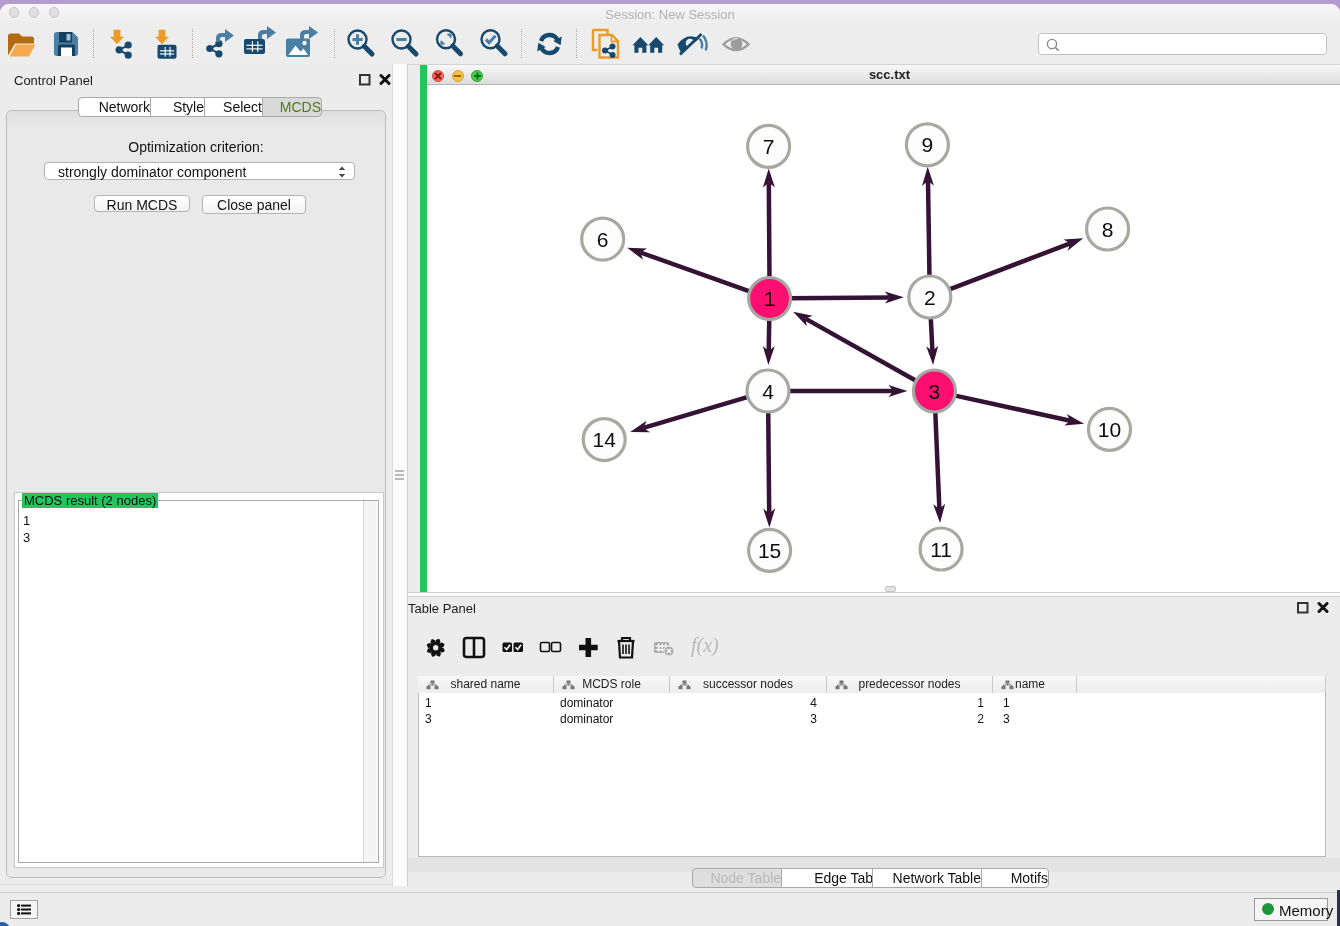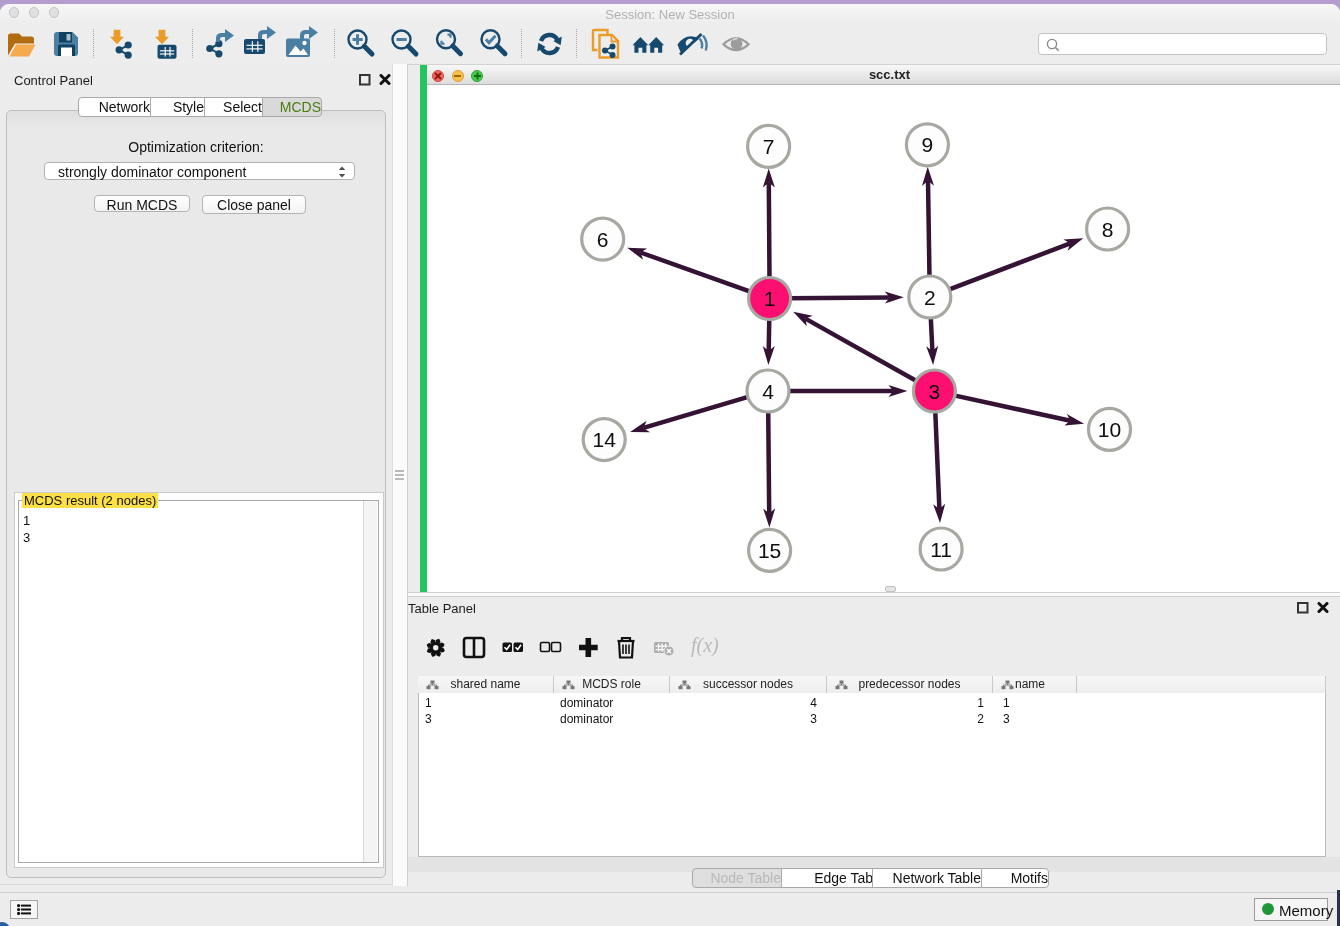--- a/index.html
+++ b/index.html
@@ -138,21 +138,21 @@
 <div class="abs" style="left:44px;top:98px;width:311px;height:18px;background:#fff;border:1px solid #b2b2b2;border-radius:4px">
 <div class="abs" style="left:13px;top:1px;font-size:14px;color:#111">strongly dominator component</div>
 <svg class="abs" style="right:7px;top:3px" width="10" height="12" viewBox="0 0 10 12">
           <path d="M5 0.5 L8.2 4 L1.8 4 Z M5 11.5 L8.2 8 L1.8 8 Z" fill="#4a4a4a"></path>
         </svg>
 </div>
 <div class="btn" style="left:94px;top:131px;width:96px;height:17px;line-height:18px">Run MCDS</div>
 <div class="btn" style="left:202px;top:131px;width:104px;height:19px;line-height:18px">Close panel</div>
 <div class="abs" style="left:14px;top:428px;width:370px;height:376px;background:#fff;border:1px solid #c9c9c9"></div>
 <div class="abs" style="left:18px;top:436px;width:361px;height:363px;border:1px solid #a8a8a8"></div>
-<div class="abs" style="left:22px;top:429px;background:#fde047;padding:0 2px;font-size:13px;color:#111">MCDS result (2 nodes)</div>
+<div class="abs" style="left:22px;top:429px;background:#22c55e;padding:0 2px;font-size:13px;color:#111">MCDS result (2 nodes)</div>
 <div class="abs" style="left:363px;top:437px;width:14px;height:361px;background:#f4f4f4;border-left:1px solid #d8d8d8"></div>
 <div class="abs" style="left:23px;top:449px;font-size:13px;color:#111;line-height:16.5px">1<br>3</div>
 <div class="abs" style="left:0;top:820px;width:392px;height:1px;background:#d9d9d9"></div>
 </div>
 <div class="vdivider"></div>
 <div class="abs" style="left:395px;top:466px;width:9px;height:2px;background:#b9b9b9"></div>
 <div class="abs" style="left:395px;top:470px;width:9px;height:2px;background:#b9b9b9"></div>
 <div class="abs" style="left:395px;top:474px;width:9px;height:2px;background:#b9b9b9"></div>
 <div class="netwin">
       <div class="net-titlebar"></div>

